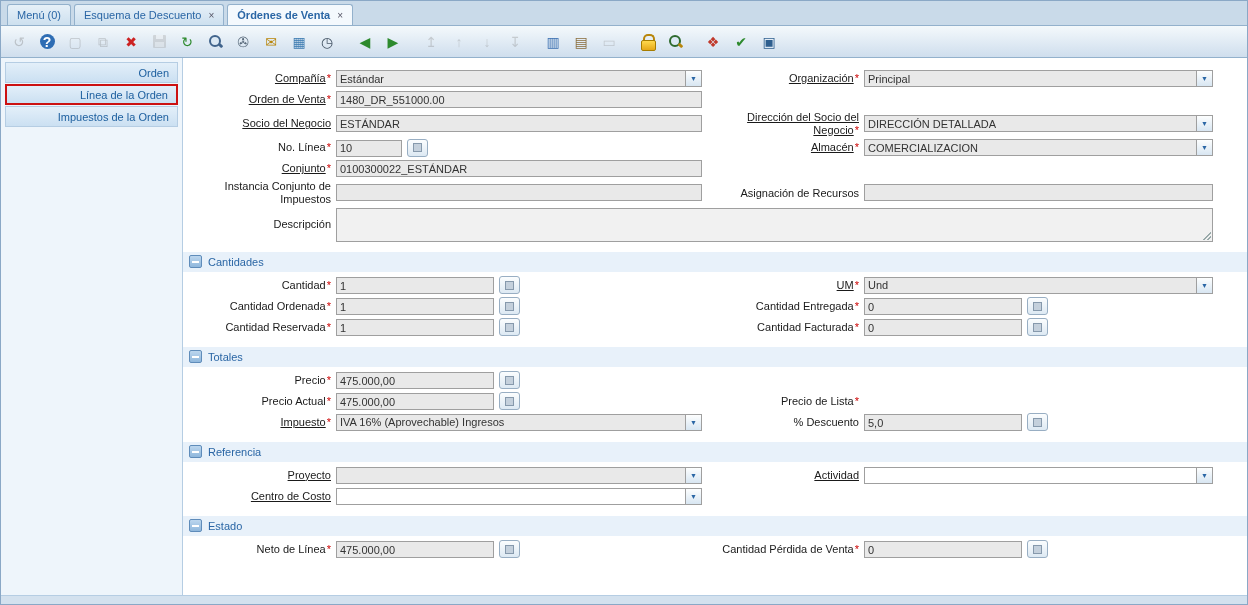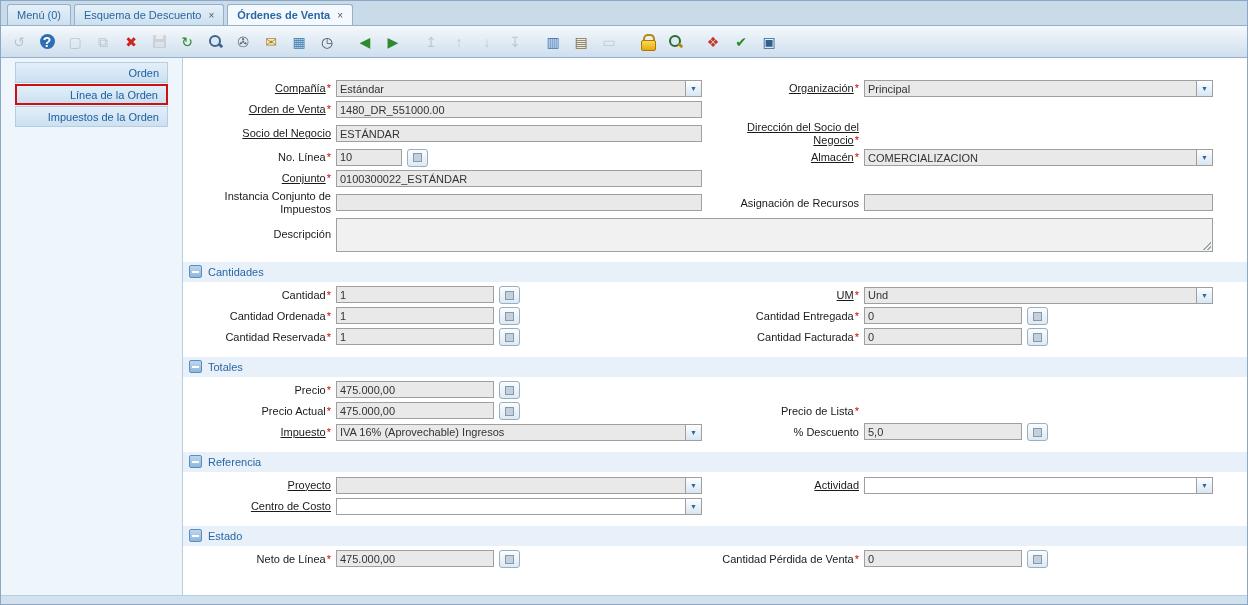--- a/index.html
+++ b/index.html
@@ -28,29 +28,29 @@
   .ic-lock{position:relative;width:13px;height:15px}
   .ic-lock::before{content:'';position:absolute;left:2px;top:0;width:8px;height:7px;border:2px solid #b8860b;border-bottom:none;border-radius:5px 5px 0 0}
   .ic-lock::after{content:'';position:absolute;left:0;top:6px;width:13px;height:9px;background:linear-gradient(#ffd94d,#e6a817);border:1px solid #a67c00;border-radius:2px}
   .ic-save{position:relative;width:13px;height:13px;background:#97a5b3;border-radius:1px}
   .ic-save::before{content:'';position:absolute;left:3px;top:0;width:7px;height:4px;background:#e8edf2}
   .ic-save::after{content:'';position:absolute;left:2px;bottom:1px;width:9px;height:5px;background:#cfd8e0}
 
   
   .content{flex:1;display:flex;background:#fff;overflow:hidden}
   .sidebar{width:182px;flex:none;background:#eef5fb;border-right:1px solid #b5cde3;padding-top:3px}
-  .side-item{height:21px;margin:1px 14px;display:flex;align-items:center;justify-content:flex-end;padding-right:8px;background:linear-gradient(#e3eff9,#cbe0f2);border:1px solid #b5cde3;color:#1b5e9e;cursor:pointer}
+  .side-item{height:21px;margin:1px 4px;display:flex;align-items:center;justify-content:flex-end;padding-right:8px;background:linear-gradient(#e3eff9,#cbe0f2);border:1px solid #b5cde3;color:#1b5e9e;cursor:pointer}
   .side-item.selected{border:2px solid #cc1111}
 
-  .formwrap{flex:1;padding-top:20px;overflow:hidden}
+  .formwrap{flex:1;padding-top:10px;overflow:hidden}
   .frow{display:grid;grid-template-columns:148px 366px 152px 1fr;column-gap:5px;align-items:center;min-height:21px;padding:1px 34px 1px 0}
   .flabel{text-align:right;line-height:1.15;color:#1a1a1a}
   .lnk{text-decoration:underline;cursor:pointer}
   .req{color:#cc0000;margin-left:1px}
-  .fcell{display:flex;align-items:flex-start;gap:5px}
+  .fcell{display:flex;align-items:flex-end;gap:5px}
   .fld{background:#e9e9e9;border:1px solid #9f9f9f;height:17px;display:flex;align-items:center;padding:0 3px;color:#333;position:relative;width:100%}
   .fld.white{background:#fff}
   .fval{white-space:nowrap;overflow:hidden}
   .sel{padding-right:0;justify-content:space-between}
   .dd{width:16px;align-self:stretch;margin-left:auto;background:linear-gradient(#fdfefe,#d8e6f2);border-left:1px solid #9f9f9f;display:flex;align-items:center;justify-content:center;color:#2a66a5;font-size:7px;cursor:pointer;flex:none}
   .num{width:158px;flex:none}
   .num-sm{width:66px;flex:none}
   .calcbtn{width:21px;height:18px;border:1px solid #98aec3;background:linear-gradient(#fbfdfe,#dde9f3);border-radius:3px;display:flex;align-items:center;justify-content:center;cursor:pointer;flex:none}
   .calc-ic{width:9px;height:9px;background:#c4d0dc;border:1px solid #8699ac}
   .area{height:34px;align-items:flex-start;background:#f1f1f1}
@@ -212,20 +212,26 @@
       </div>
 
       <div class="frow">
         <div class="flabel"><span class="lnk">Socio del Negocio</span></div>
         <div class="fcell">
             <div class="fld">
               <span class="fval">ESTÁNDAR</span>
             </div>
           </div>
         <div class="flabel"><span class="lnk">Dirección del Socio del Negocio</span><span class="req">*</span></div>
+        <div class="fcell">
+            <div class="fld sel">
+              <span class="fval">DIRECCIÓN DETALLADA</span>
+              <span class="dd">▼</span>
+            </div>
+          </div>
       </div>
 
       <div class="frow">
         <div class="flabel"><span>No. Línea</span><span class="req">*</span></div>
         <div class="fcell">
           <div class="fld num-sm">
               <span class="fval">10</span>
             </div>
           <button class="calcbtn">
               <span class="calc-ic"></span>

